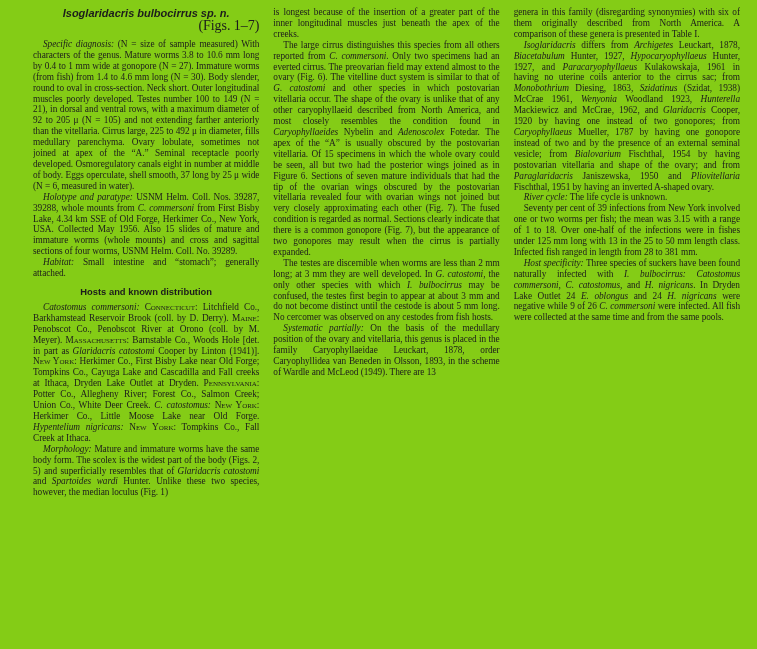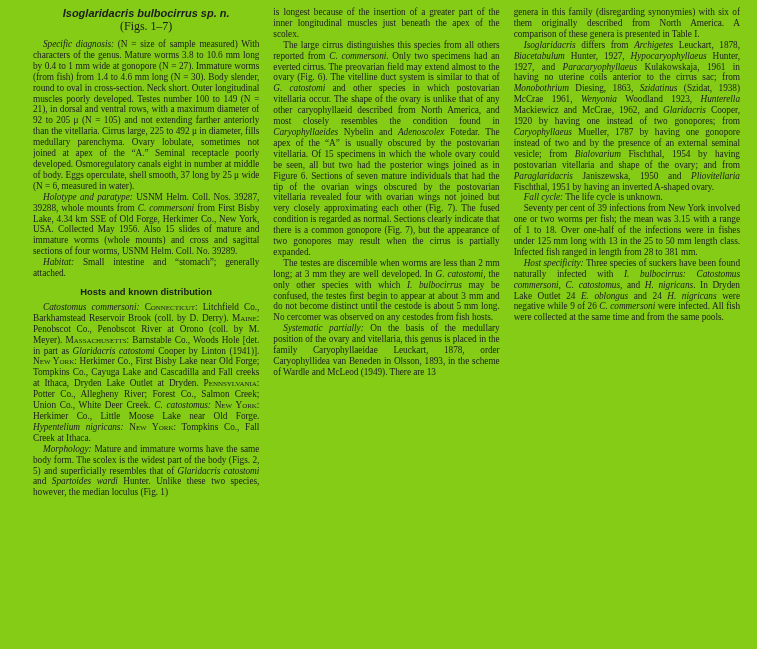--- a/index.html
+++ b/index.html
@@ -30,23 +30,23 @@
   .title {
     font-family: "Liberation Sans", sans-serif;
     font-weight: bold;
     font-style: italic;
     font-size: 11px;
     line-height: 13px;
     text-align: center;
     letter-spacing: 0;
   }
   .subtitle {
-    font-size: 12px;
+    font-size: 14px;
     line-height: 12px;
-    text-align: center;
+    text-align: right;
   }
   p.para { margin: 0; text-indent: 10px; }
   p.para.noindent { text-indent: 0; }
   .i  { font-style: italic; }
   .sc { font-variant: small-caps; }
   h3.section-heading {
     font-family: "Liberation Sans", sans-serif;
     font-weight: bold;
     font-size: 9.4px;
     line-height: 11px;
@@ -65,25 +65,25 @@
       <div class="subtitle">(Figs. 1–7)</div>
     </div>
   <p class="para"><span class="i">Specific diagnosis:</span><span> (N = size of sample measured) With characters of the genus. Mature worms 3.8 to 10.6 mm long by 0.4 to 1 mm wide at gonopore (N = 27). Immature worms (from fish) from 1.4 to 4.6 mm long (N = 30). Body slender, round to oval in cross-section. Neck short. Outer longitudinal muscles poorly developed. Testes number 100 to 149 (N = 21), in dorsal and ventral rows, with a maximum diameter of 92 to 205 μ (N = 105) and not extending farther anteriorly than the vitellaria. Cirrus large, 225 to 492 μ in diameter, fills medullary parenchyma. Ovary lobulate, sometimes not joined at apex of the “A.” Seminal receptacle poorly developed. Osmoregulatory canals eight in number at middle of body. Eggs operculate, shell smooth, 37 long by 25 μ wide (N = 6, measured in water).</span></p>
       <p class="para"><span class="i">Holotype and paratype:</span><span> USNM Helm. Coll. Nos. 39287, 39288, whole mounts from </span><span class="i">C. commersoni</span><span> from First Bisby Lake, 4.34 km SSE of Old Forge, Herkimer Co., New York, USA. Collected May 1956. Also 15 slides of mature and immature worms (whole mounts) and cross and sagittal sections of four worms, USNM Helm. Coll. No. 39289.</span></p>
       <p class="para"><span class="i">Habitat:</span><span> Small intestine and “stomach”; generally attached.</span></p>
       <h3 class="section-heading">Hosts and known distribution</h3>
       <p class="para"><span class="i">Catostomus commersoni:</span><span> </span><span class="sc">Connecticut:</span><span> Litchfield Co., Barkhamstead Reservoir Brook (coll. by D. Derry). </span><span class="sc">Maine:</span><span> Penobscot Co., Penobscot River at Orono (coll. by M. Meyer). </span><span class="sc">Massachusetts:</span><span> Barnstable Co., Woods Hole [det. in part as </span><span class="i">Glaridacris catostomi</span><span> Cooper by Linton (1941)]. </span><span class="sc">New York:</span><span> Herkimer Co., First Bisby Lake near Old Forge; Tompkins Co., Cayuga Lake and Cascadilla and Fall creeks at Ithaca, Dryden Lake Outlet at Dryden. </span><span class="sc">Pennsylvania:</span><span> Potter Co., Allegheny River; Forest Co., Salmon Creek; Union Co., White Deer Creek. </span><span class="i">C. catostomus:</span><span> </span><span class="sc">New York:</span><span> Herkimer Co., Little Moose Lake near Old Forge. </span><span class="i">Hypentelium nigricans:</span><span> </span><span class="sc">New York:</span><span> Tompkins Co., Fall Creek at Ithaca.</span></p>
       <p class="para"><span class="i">Morphology:</span><span> Mature and immature worms have the same body form. The scolex is the widest part of the body (Figs. 2, 5) and superficially resembles that of </span><span class="i">Glaridacris catostomi</span><span> and </span><span class="i">Spartoides wardi</span><span> Hunter. Unlike these two species, however, the median loculus (Fig. 1)</span></p>
     </div>
   <div class="col">
-      <p class="para noindent"><span>is longest because of the insertion of a greater part of the inner longitudinal muscles just beneath the apex of the scolex.</span></p>
+      <p class="para noindent"><span>is longest because of the insertion of a greater part of the inner longitudinal muscles just beneath the apex of the creeks.</span></p>
       <p class="para"><span>The large cirrus distinguishes this species from all others reported from </span><span class="i">C. commersoni</span><span>. Only two specimens had an everted cirrus. The preovarian field may extend almost to the ovary (Fig. 6). The vitelline duct system is similar to that of </span><span class="i">G. catostomi</span><span> and other species in which postovarian vitellaria occur. The shape of the ovary is unlike that of any other caryophyllaeid described from North America, and most closely resembles the condition found in </span><span class="i">Caryophyllaeides</span><span> Nybelin and </span><span class="i">Adenoscolex</span><span> Fotedar. The apex of the “A” is usually obscured by the postovarian vitellaria. Of 15 specimens in which the whole ovary could be seen, all but two had the posterior wings joined as in Figure 6. Sections of seven mature individuals that had the tip of the ovarian wings obscured by the postovarian vitellaria revealed four with ovarian wings not joined but very closely approximating each other (Fig. 7). The fused condition is regarded as normal. Sections clearly indicate that there is a common gonopore (Fig. 7), but the appearance of two gonopores may result when the cirrus is partially expanded.</span></p>
       <p class="para"><span>The testes are discernible when worms are less than 2 mm long; at 3 mm they are well developed. In </span><span class="i">G. catostomi</span><span>, the only other species with which </span><span class="i">I. bulbocirrus</span><span> may be confused, the testes first begin to appear at about 3 mm and do not become distinct until the cestode is about 5 mm long. No cercomer was observed on any cestodes from fish hosts.</span></p>
       <p class="para"><span class="i">Systematic partially:</span><span> On the basis of the medullary position of the ovary and vitellaria, this genus is placed in the family Caryophyllaeidae Leuckart, 1878, order Caryophyllidea van Beneden in Olsson, 1893, in the scheme of Wardle and McLeod (1949). There are 13</span></p>
     </div>
   <div class="col">
       <p class="para noindent"><span>genera in this family (disregarding synonymies) with six of them originally described from North America. A comparison of these genera is presented in Table I.</span></p>
       <p class="para"><span class="i">Isoglaridacris</span><span> differs from </span><span class="i">Archigetes</span><span> Leuckart, 1878, </span><span class="i">Biacetabulum</span><span> Hunter, 1927, </span><span class="i">Hypocaryophyllaeus</span><span> Hunter, 1927, and </span><span class="i">Paracaryophyllaeus</span><span> Kulakowskaja, 1961 in having no uterine coils anterior to the cirrus sac; from </span><span class="i">Monobothrium</span><span> Diesing, 1863, </span><span class="i">Szidatinus</span><span> (Szidat, 1938) McCrae 1961, </span><span class="i">Wenyonia</span><span> Woodland 1923, </span><span class="i">Hunterella</span><span> Mackiewicz and McCrae, 1962, and </span><span class="i">Glaridacris</span><span> Cooper, 1920 by having one instead of two gonopores; from </span><span class="i">Caryophyllaeus</span><span> Mueller, 1787 by having one gonopore instead of two and by the presence of an external seminal vesicle; from </span><span class="i">Bialovarium</span><span> Fischthal, 1954 by having postovarian vitellaria and shape of the ovary; and from </span><span class="i">Paraglaridacris</span><span> Janiszewska, 1950 and </span><span class="i">Pliovitellaria</span><span> Fischthal, 1951 by having an inverted A-shaped ovary.</span></p>
-      <p class="para"><span class="i">Fall cycle:</span><span> The life cycle is unknown.</span></p>
+      <p class="para"><span class="i">River cycle:</span><span> The life cycle is unknown.</span></p>
       <p class="para"><span>Seventy per cent of 39 infections from New York involved one or two worms per fish; the mean was 3.15 with a range of 1 to 18. Over one-half of the infections were in fishes under 125 mm long with 13 in the 25 to 50 mm length class. Infected fish ranged in length from 28 to 381 mm.</span></p>
       <p class="para"><span class="i">Host specificity:</span><span> Three species of suckers have been found naturally infected with </span><span class="i">I. bulbocirrus: Catostomus commersoni, C. catostomus,</span><span> and </span><span class="i">H. nigricans</span><span>. In Dryden Lake Outlet 24 </span><span class="i">E. oblongus</span><span> and 24 </span><span class="i">H. nigricans</span><span> were negative while 9 of 26 </span><span class="i">C. commersoni</span><span> were infected. All fish were collected at the same time and from the same pools.</span></p>
     </div>
 </div>
 
 </body></html>

